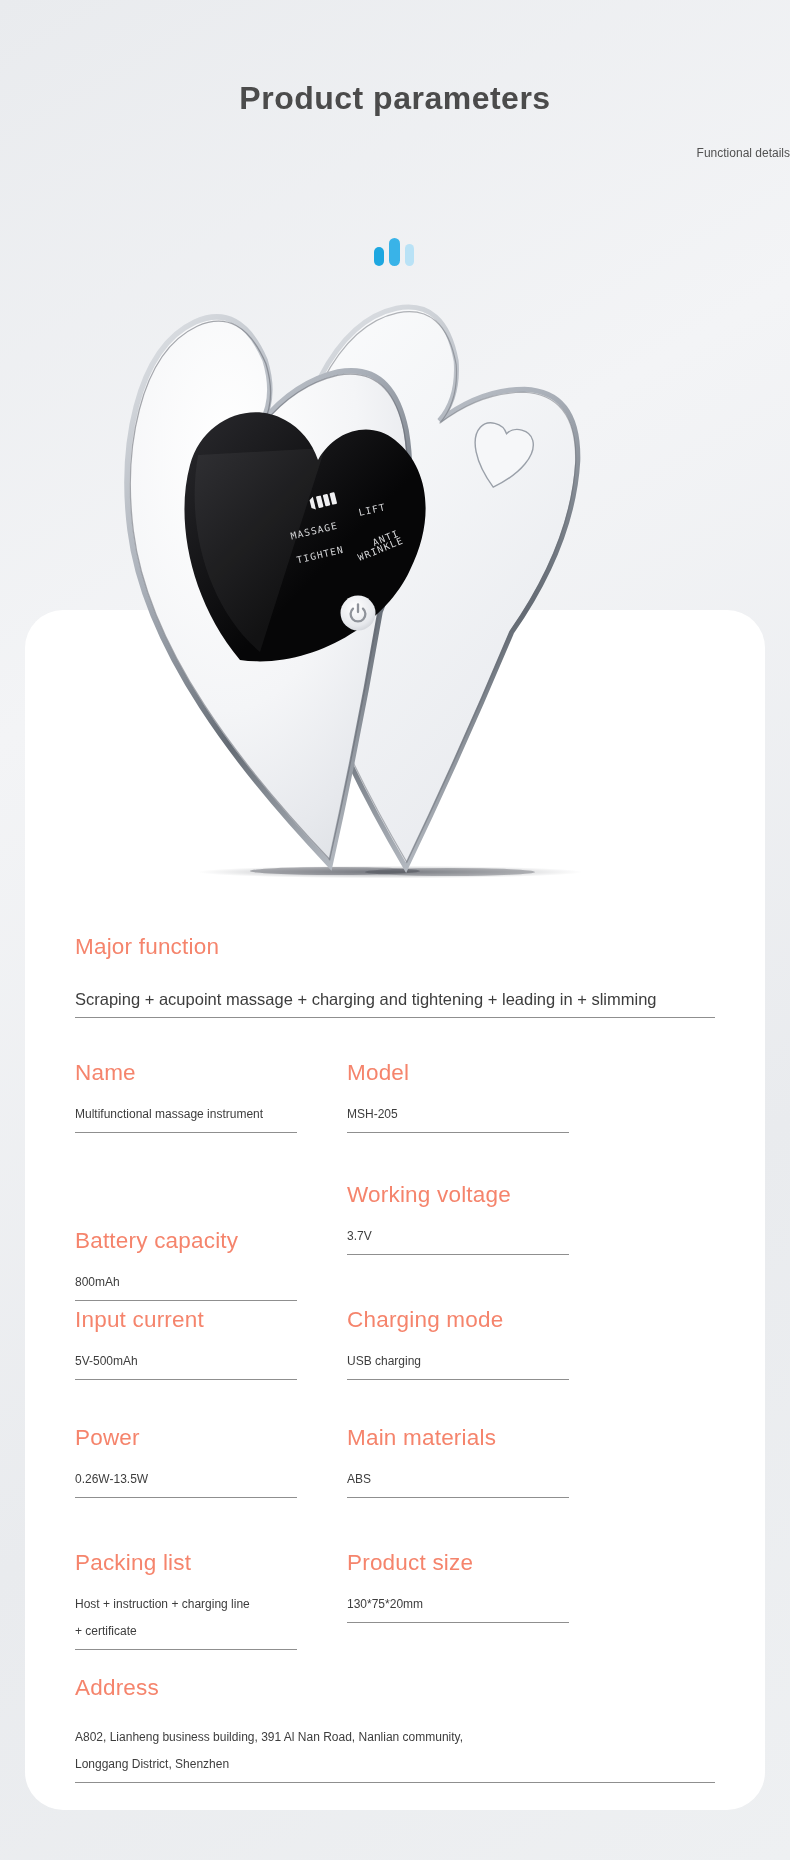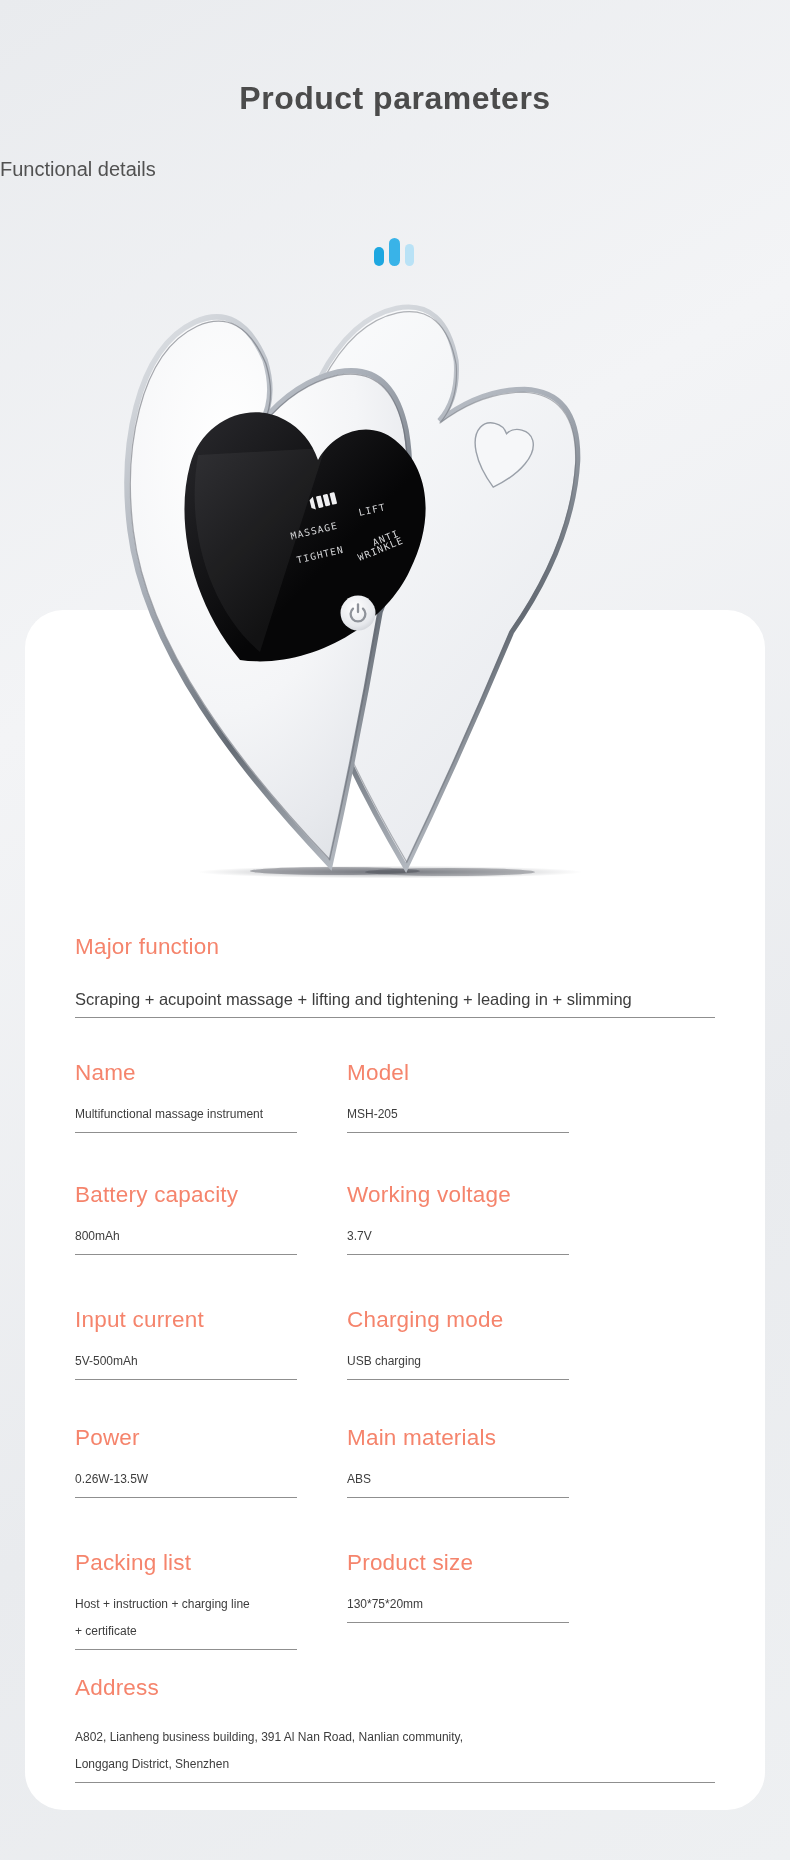--- a/index.html
+++ b/index.html
@@ -7,22 +7,22 @@
   .page {
     position:relative; width:790px; height:1860px; margin:0 auto; overflow:hidden;
     background:linear-gradient(150deg,#e9ebee 0%,#f3f4f6 32%,#e9ebee 68%,#eef0f2 100%);
     font-family:"Liberation Sans", sans-serif;
   }
   .title {
     position:absolute; top:80px; left:0; width:100%; text-align:center;
     font-size:32px; font-weight:700; color:#4b4b4b; letter-spacing:.5px;
   }
   .subtitle {
-    position:absolute; top:158px; left:0; width:100%; text-align:left;
-    font-size:20px; color:#515151;
+    position:absolute; top:146px; left:0; width:100%; text-align:right;
+    font-size:12px; color:#515151;
   }
   .bars { position:absolute; top:238px; left:374px; height:28px; display:flex; align-items:flex-end; gap:5px; }
   .bars i { display:block; border-radius:6px; }
   .bars .b1 { width:10px; height:19px; background:#1ea7e0; }
   .bars .b2 { width:11px; height:28px; background:#39b3e8; }
   .bars .b3 { width:9px;  height:22px; background:#b9e2f6; }
   .card {
     position:absolute; left:25px; top:610px; width:740px; height:1200px;
     background:#ffffff; border-radius:38px;
   }
@@ -30,21 +30,21 @@
   .sec { position:absolute; }
   .sec h2 { font-size:22.5px; line-height:28px; font-weight:400; color:#f5846c; letter-spacing:.2px; }
   .sec .val {
     margin-top:14px; font-size:12px; line-height:27px; color:#3d3d3d;
     white-space:pre-line; padding-bottom:4px; border-bottom:1px solid #8f8f8f;
   }
   .sec-mf       { left:75px;  top:933px;  width:640px; }
   .sec-mf .val  { margin-top:25px; font-size:16.5px; }
   .sec-name     { left:75px;  top:1059px; width:222px; }
   .sec-model    { left:347px; top:1059px; width:222px; }
-  .sec-batt     { left:75px;  top:1181px; width:222px; }
+  .sec-batt     { left:75px;  top:1227px; width:222px; }
   .sec-volt     { left:347px; top:1181px; width:222px; }
   .sec-input    { left:75px;  top:1306px; width:222px; }
   .sec-charge   { left:347px; top:1306px; width:222px; }
   .sec-power    { left:75px;  top:1424px; width:222px; }
   .sec-mat      { left:347px; top:1424px; width:222px; }
   .sec-pack     { left:75px;  top:1549px; width:222px; }
   .sec-size     { left:347px; top:1549px; width:222px; }
   .sec-addr     { left:75px;  top:1674px; width:640px; }
   .sec-addr .val{ margin-top:22px; }
   .screen-label { font-family:"DejaVu Sans Mono", monospace; font-size:9.5px; letter-spacing:1.2px; fill:#d8d9db; }
@@ -141,21 +141,21 @@
             <path d="M-5,-5.4 A7.4 7.4 0 1 0 5,-5.4"></path>
             <line x1="0" y1="-9.5" x2="0" y2="-2"></line>
           </g>
         </g>
       </g>
     </g>
   </svg>
 
   <div class="sec sec-mf">
     <h2>Major function</h2>
-    <div class="val">Scraping + acupoint massage + lifting and tightening + leading in + slimming</div>
+    <div class="val">Scraping + acupoint massage + charging and tightening + leading in + slimming</div>
   </div>
 
   <div class="sec sec-name">
     <h2>Name</h2>
     <div class="val">Multifunctional massage instrument</div>
   </div>
   <div class="sec sec-model">
     <h2>Model</h2>
     <div class="val">MSH-205</div>
   </div>

